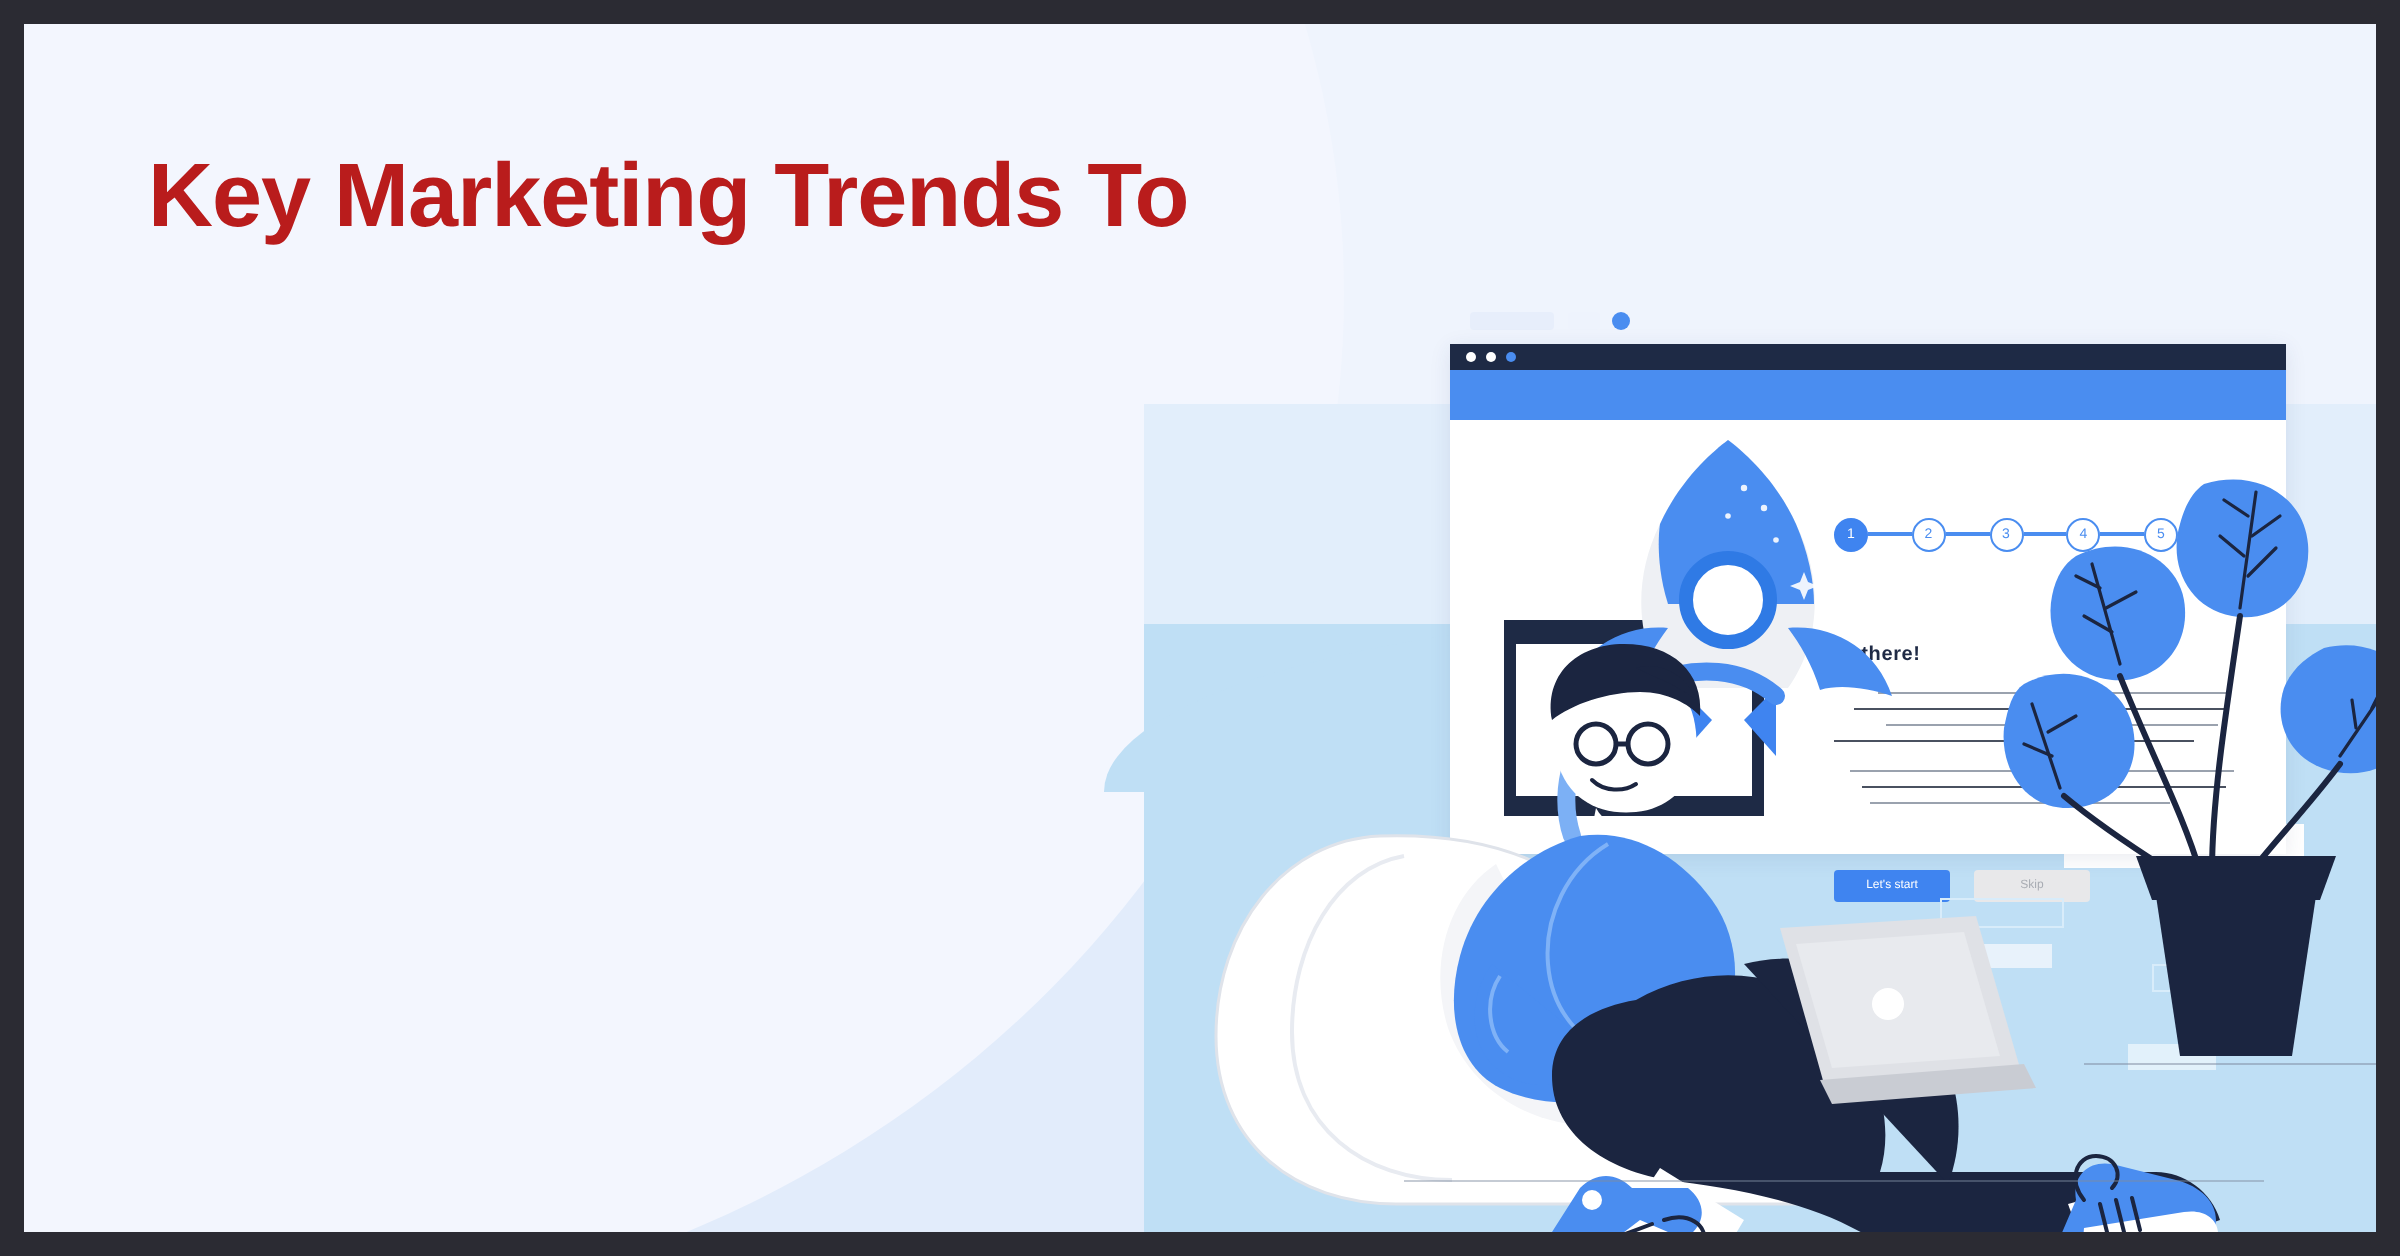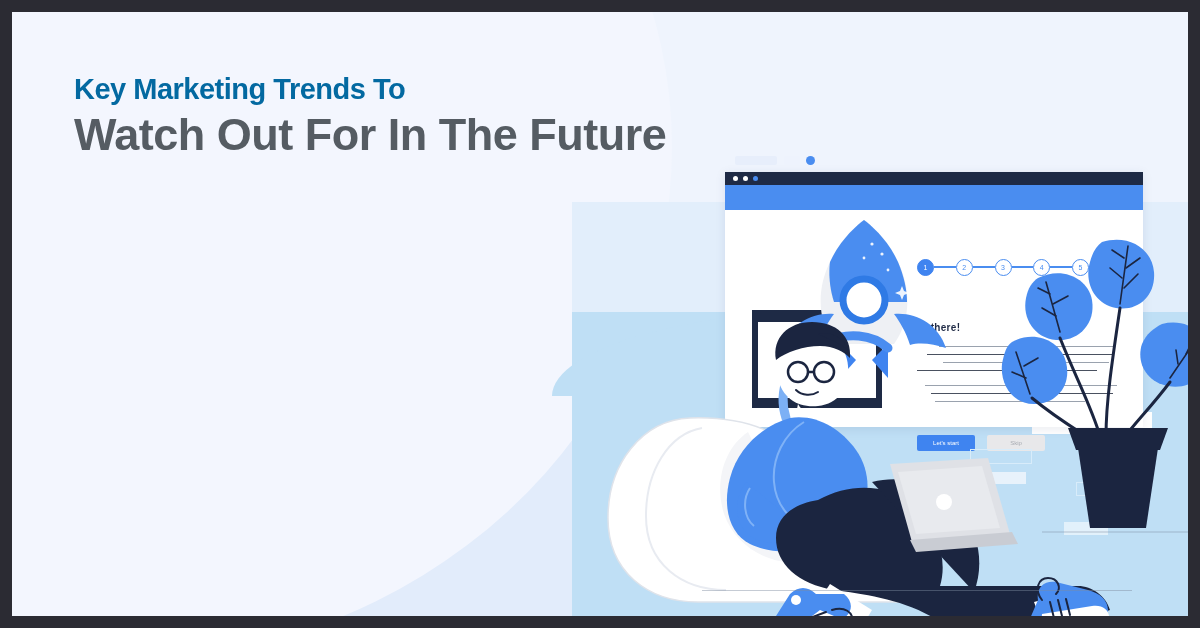--- a/index.html
+++ b/index.html
@@ -43,21 +43,21 @@
   }
   
   .headline{
     position:absolute;left:62px;top:62px;
     width:680px;
     line-height:1.08;
     letter-spacing:-0.5px;
   }
   .headline .l1{
     display:block;
-    font-size:29px;font-weight:bold;color:#0369a1;
+    font-size:45px;font-weight:bold;color:#b91c1c;
   }
   .headline .l2{
     display:block;
     font-size:45px;font-weight:bold;color:#555c63;
     margin-top:6px;
   }
   
   .browser{
     position:absolute;left:713px;top:160px;
     width:418px;height:255px;
@@ -157,21 +157,20 @@
   <div class="blob-white"></div>
 
   <div class="panel-blue-top"></div>
   <div class="panel-blue" style="top:300px;height:304px;"></div>
   <div class="panel-blue-round"></div>
 
   <div class="ghost-top-strip"></div>
 
   <div class="headline">
     <span class="l1">Key Marketing Trends To</span>
-    <span class="l2">Watch Out For In The Future</span>
   </div>
 
   <div class="chip"></div>
   <div class="chip2"></div>
   <div class="chip-dot"></div>
 
   <div class="browser">
     <div class="browser-titlebar">
       <span class="dot d1"></span>
       <span class="dot d2"></span>

